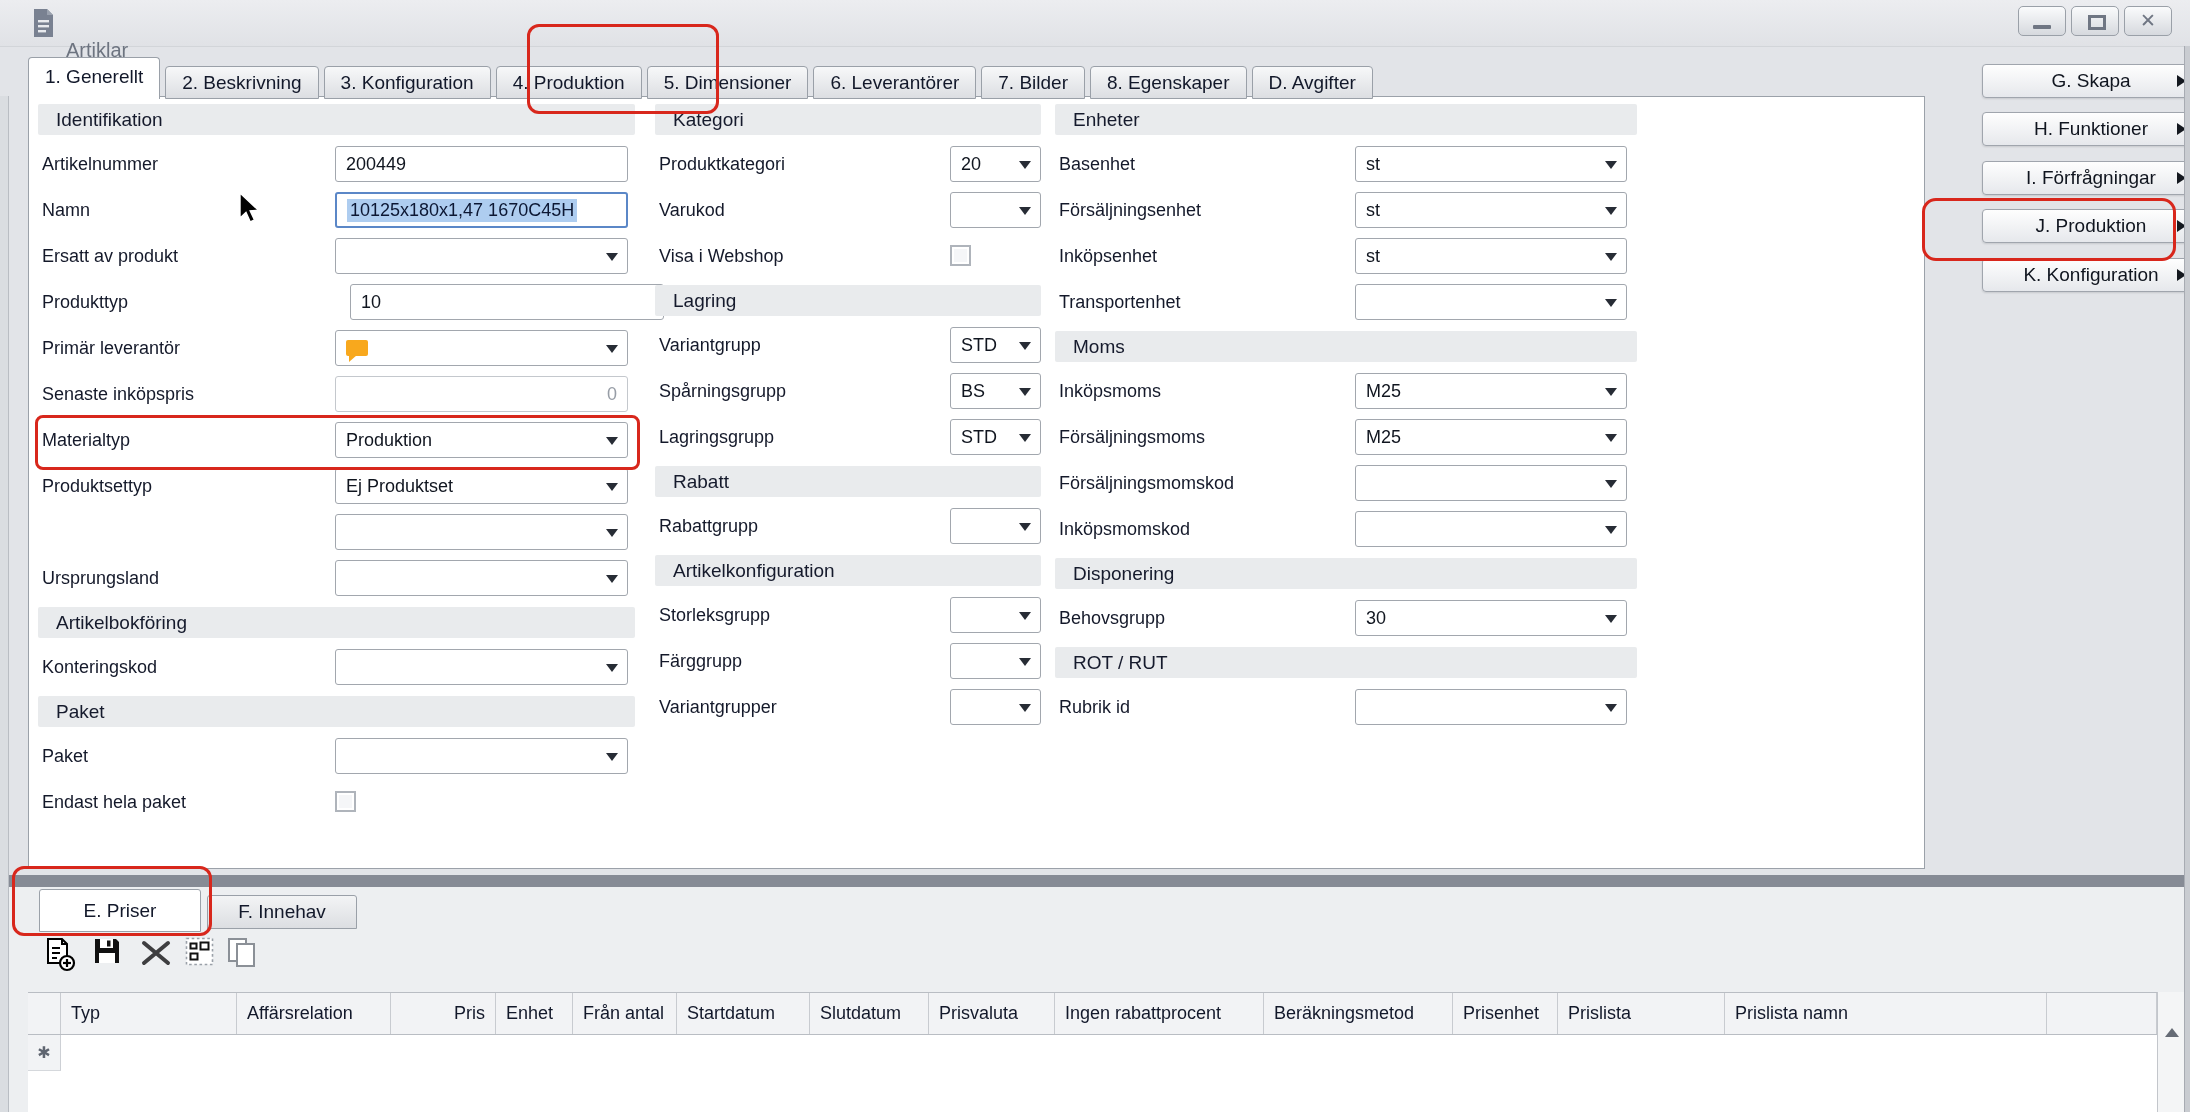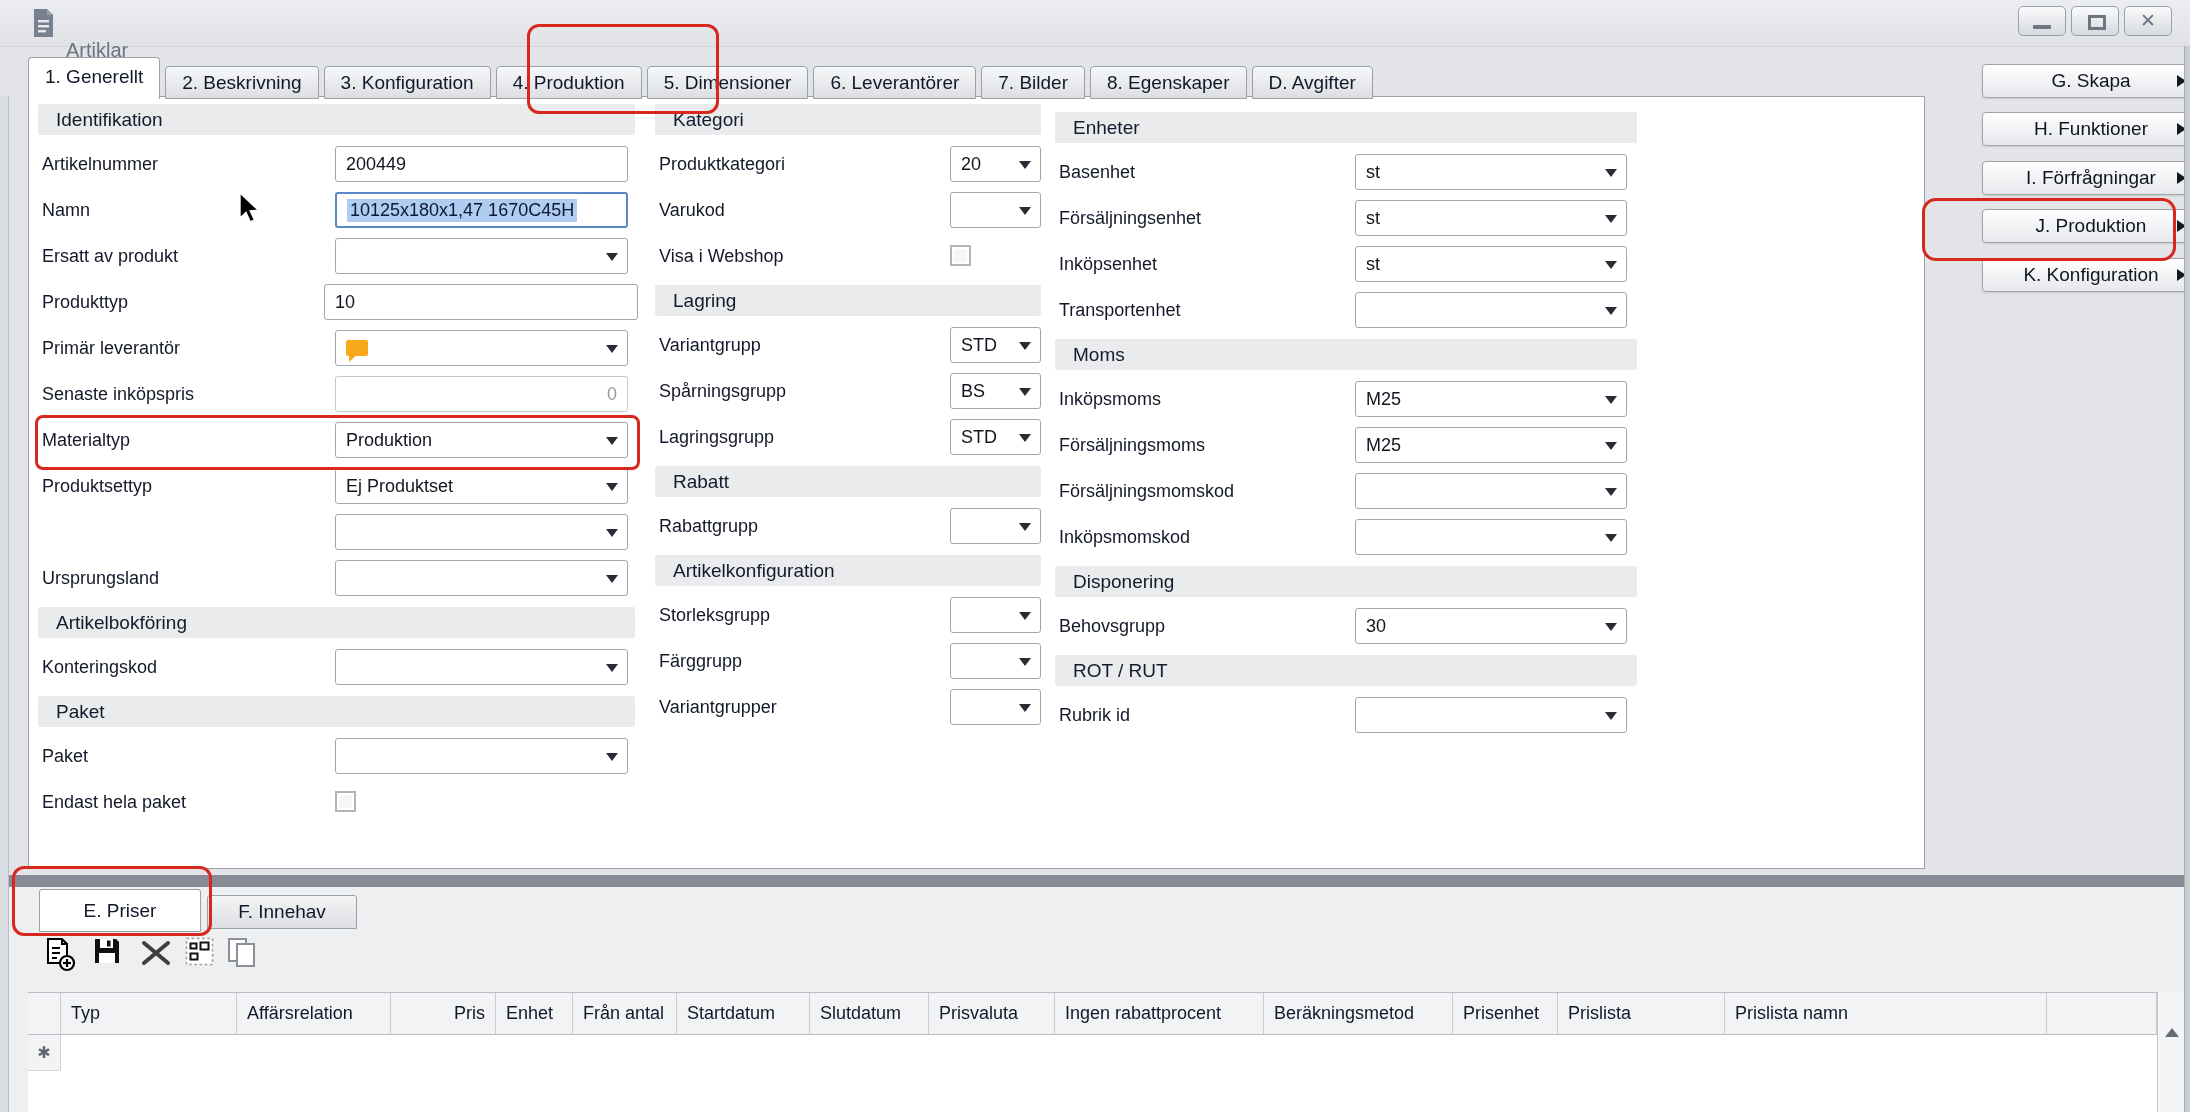--- a/index.html
+++ b/index.html
@@ -144,21 +144,21 @@
         </div>
         <div class="frow">
           <div class="flabel">Ersatt av produkt</div>
           <div class="select" style="left: 297px; width: 293px;">
             <div class="sel-value"></div>
             <div class="dd-arrow"></div>
           </div>
         </div>
         <div class="frow">
           <div class="flabel">Produkttyp</div>
-          <div class="input" style="left: 286px; width: 314px;">
+          <div class="input" style="left: 312px; width: 314px;">
             <div class="in-value">10</div>
           </div>
         </div>
         <div class="frow">
           <div class="flabel">Primär leverantör</div>
           <div class="select" style="left: 297px; width: 293px;">
             <div class="comment-icon"></div>
             <div class="sel-value"></div>
             <div class="dd-arrow"></div>
           </div>
@@ -284,21 +284,21 @@
         </div>
         <div class="frow">
           <div class="flabel">Variantgrupper</div>
           <div class="select" style="left: 295px; width: 91px;">
             <div class="sel-value"></div>
             <div class="dd-arrow"></div>
           </div>
         </div>
       </div>
       <div class="fcol" style="left: 1055px; width: 582px;">
-        <div class="sec-header" style="margin-top: 8px;">Enheter</div>
+        <div class="sec-header" style="margin-top: 0px;">Enheter</div>
         <div class="frow">
           <div class="flabel">Basenhet</div>
           <div class="select" style="left: 300px; width: 272px;">
             <div class="sel-value">st</div>
             <div class="dd-arrow"></div>
           </div>
         </div>
         <div class="frow">
           <div class="flabel">Försäljningsenhet</div>
           <div class="select" style="left: 300px; width: 272px;">

